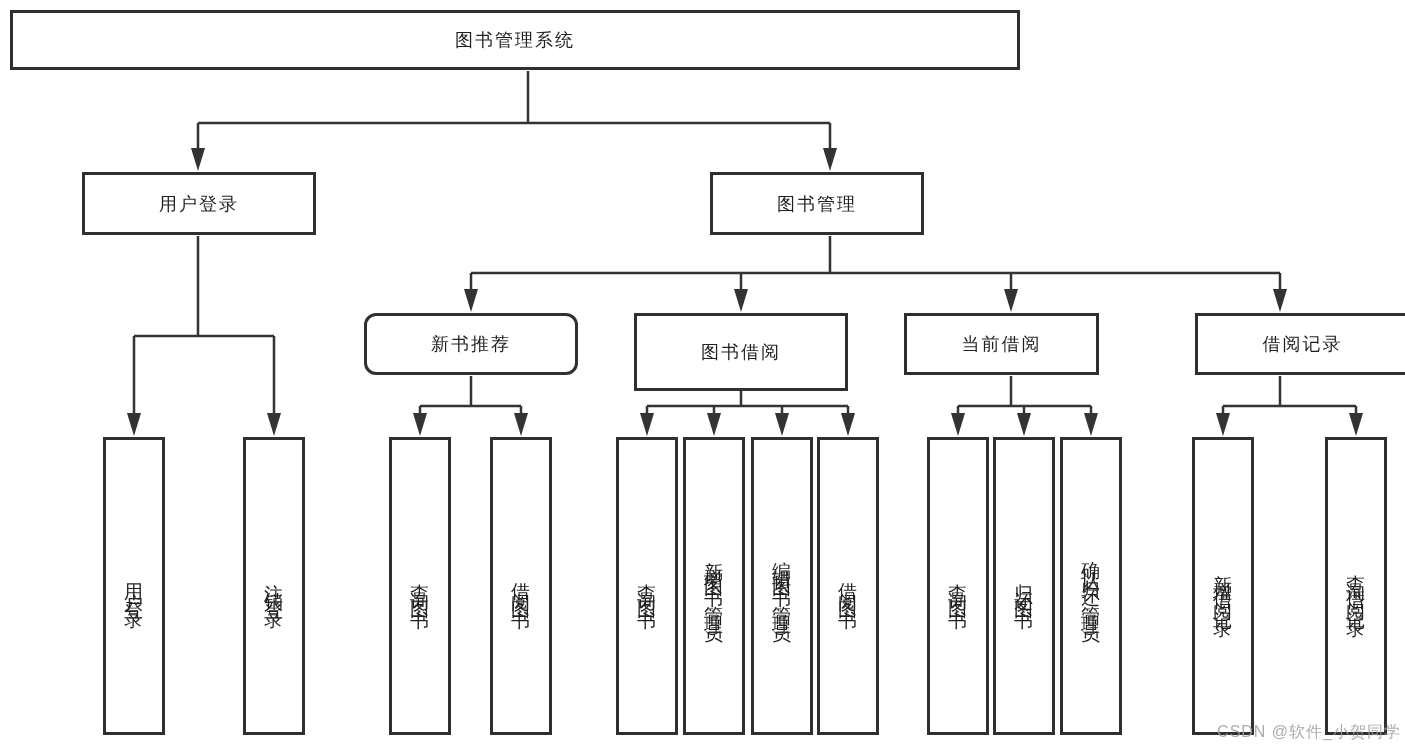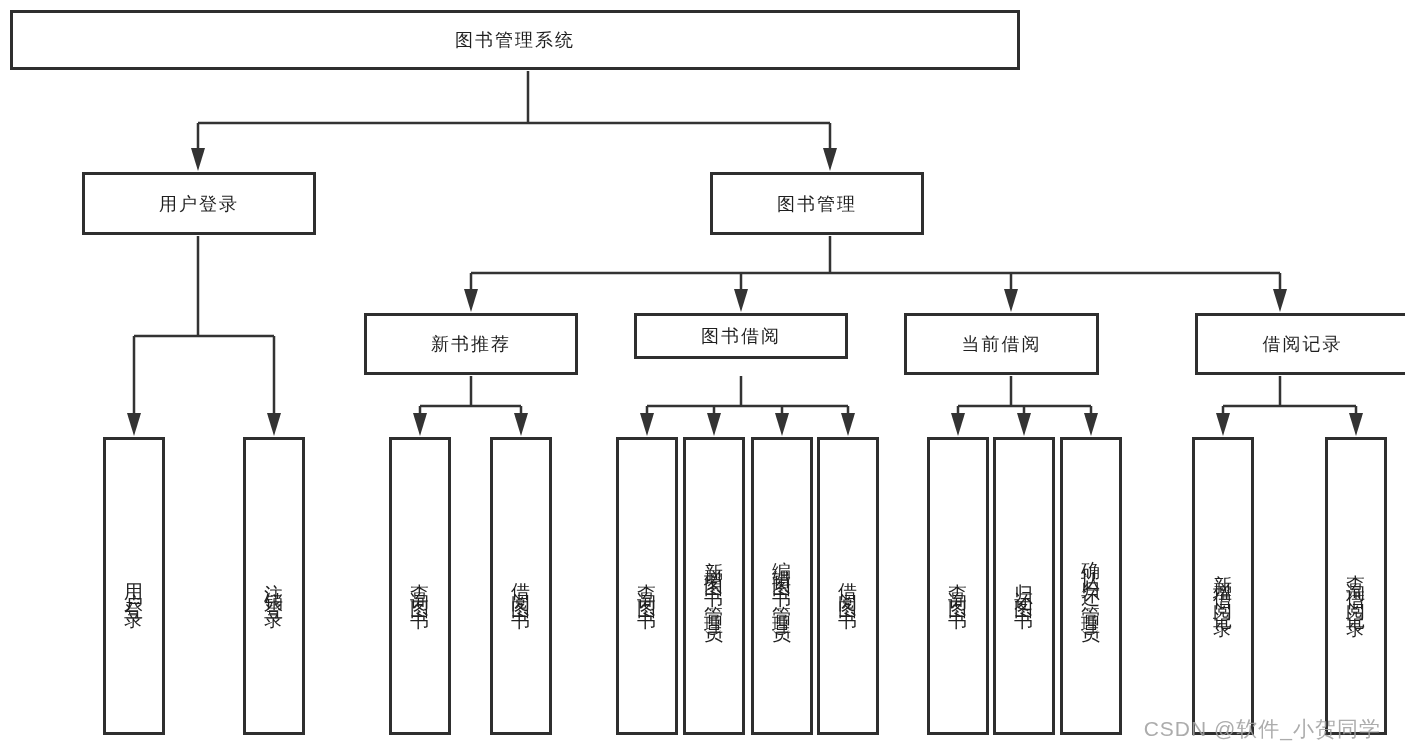--- a/index.html
+++ b/index.html
@@ -23,22 +23,22 @@
   .box.h{font-size:18px;letter-spacing:2px;}
   .box.v{
     writing-mode:vertical-rl;
     text-orientation:mixed;
     font-size:19px;
     letter-spacing:9px;
     line-height:1;
   }
   .watermark{
     position:absolute;
-    right:24px;bottom:4px;
-    font-size:21px;
+    right:4px;bottom:4px;
+    font-size:16px;
     color:rgba(160,160,160,0.88);
     letter-spacing:1px;
     z-index:3;
     white-space:nowrap;
     margin-left:40px;
   }
 </style>
 </head>
 <body>
 
@@ -82,22 +82,22 @@
       <polygon points="1216,413 1230,413 1223,436"></polygon>
       <polygon points="1349,413 1363,413 1356,436"></polygon>
     </g>
   </svg>
 
   <div class="box h" style="left:10px;top:10px;width:1010px;height:60px;">图书管理系统</div>
 
   <div class="box h" style="left:82px;top:172px;width:234px;height:63px;">用户登录</div>
   <div class="box h" style="left:710px;top:172px;width:214px;height:63px;">图书管理</div>
 
-  <div class="box h" style="left:364px;top:313px;width:214px;height:62px;">新书推荐</div>
-  <div class="box h" style="left:634px;top:313px;width:214px;height:46px;">图书借阅</div>
+  <div class="box h" style="left:364px;top:313px;width:214px;height:62px;border-radius:12px;">新书推荐</div>
+  <div class="box h" style="left:634px;top:313px;width:214px;height:78px;">图书借阅</div>
   <div class="box h" style="left:904px;top:313px;width:195px;height:62px;">当前借阅</div>
   <div class="box h" style="left:1195px;top:313px;width:215px;height:62px;">借阅记录</div>
 
   <div class="box v" style="left:103px;top:437px;width:62px;height:298px;">用户登录</div>
   <div class="box v" style="left:243px;top:437px;width:62px;height:298px;">注销登录</div>
 
   <div class="box v" style="left:389px;top:437px;width:62px;height:298px;">查询图书</div>
   <div class="box v" style="left:490px;top:437px;width:62px;height:298px;">借阅图书</div>
 
   <div class="box v" style="left:616px;top:437px;width:62px;height:298px;">查询图书</div>

